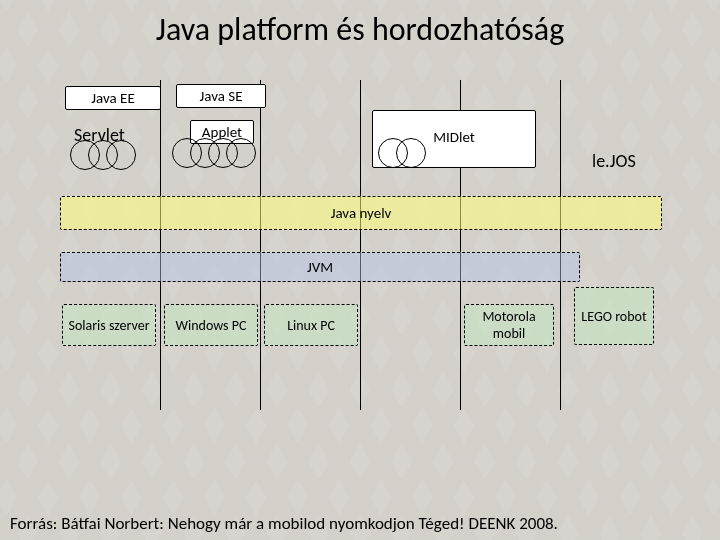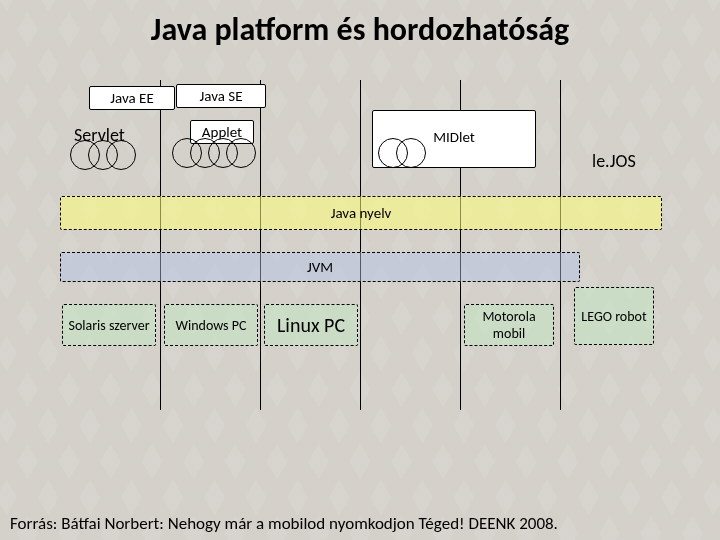--- a/index.html
+++ b/index.html
@@ -1,20 +1,20 @@
 <!DOCTYPE html>
 <html><head>
 <meta charset="utf-8">
 <style>
   html,body{margin:0;padding:0;width:720px;height:540px;font-family:Calibri,Arial,sans-serif;color:#000;background:#d8d4cf;overflow:hidden}
   .bg{position:absolute;inset:0;background:
       linear-gradient(rgba(215,211,205,0.7),rgba(215,211,205,0.7)),
       repeating-linear-gradient(60deg,#cdc9c2 0 18px,transparent 18px 36px),
       repeating-linear-gradient(-60deg,#cdc9c2 0 18px,transparent 18px 36px)}
-  .title{position:absolute;top:10px;left:0;right:0;text-align:center;font-weight:700;font-size:32px}
+  .title{position:absolute;top:10px;left:0;right:0;text-align:center;font-weight:400;font-size:32px}
   .diagram{position:absolute;top:80px;left:60px;width:600px;height:330px}
   .col-line{position:absolute;top:0;bottom:0;border-left:1.5px solid #000}
   .col1{left:100px}.col2{left:200px}.col3{left:300px}.col4{left:400px}.col5{left:500px}
   .box{position:absolute;border:1.5px solid #000;background:#fff;font-size:15px;display:flex;align-items:center;justify-content:center;text-align:center;box-sizing:border-box;border-radius:2px}
   .dashed{border:1.5px dashed #000}
   .yellow{background:rgba(255,255,120,0.55)}
   .blue{background:rgba(180,195,235,0.45)}
   .green{background:rgba(190,235,190,0.45)}
   .label{position:absolute;font-size:18px}
   
@@ -30,21 +30,21 @@
 <div class="title">Java platform és hordozhatóság</div>
 
 <div class="diagram">
 
   <div class="col-line col1"></div>
   <div class="col-line col2"></div>
   <div class="col-line col3"></div>
   <div class="col-line col4"></div>
   <div class="col-line col5"></div>
 
-  <div class="box" style="left:29px;top:6px;width:86px;height:24px">Java EE</div>
+  <div class="box" style="left:5px;top:6px;width:96px;height:24px">Java EE</div>
   <div class="box" style="left:116px;top:4px;width:90px;height:24px">Java SE</div>
   <div class="label" style="left:330px;top:38px">Java ME</div>
 
   <div class="label" style="left:14px;top:44px">Servlet</div>
   <div class="rings" style="left:10px;top:60px">
     <span style="left:0;top:0"></span>
       <span style="left:18px;top:0"></span>
       <span style="left:36px;top:0"></span>
   </div>
 
@@ -63,19 +63,19 @@
   </div>
 
   <div class="label" style="left:532px;top:70px">le.JOS</div>
 
   <div class="box dashed yellow" style="left:0;top:116px;width:602px;height:34px">Java nyelv</div>
 
   <div class="box dashed blue" style="left:0;top:172px;width:520px;height:30px">JVM</div>
 
   <div class="box dashed green" style="left:2px;  top:224px;width:94px;height:42px;font-size:14px">Solaris szerver</div>
   <div class="box dashed green" style="left:104px;top:224px;width:94px;height:42px;font-size:14px">Windows PC</div>
-  <div class="box dashed green" style="left:204px;top:224px;width:94px;height:42px;font-size:20px">Linux PC</div>
+  <div class="box dashed green" style="left:204px;top:224px;width:94px;height:42px;font-size:14px">Linux PC</div>
   <div class="box dashed green" style="left:404px;top:224px;width:90px;height:42px;font-size:14px">Motorola mobil</div>
   <div class="box dashed green" style="left:514px;top:207px;width:80px;height:58px;font-size:14px">LEGO robot</div>
 
 </div>
 
 <div class="source">Forrás: Bátfai Norbert: Nehogy már a mobilod nyomkodjon Téged! DEENK 2008.</div>
 
 </body></html>

